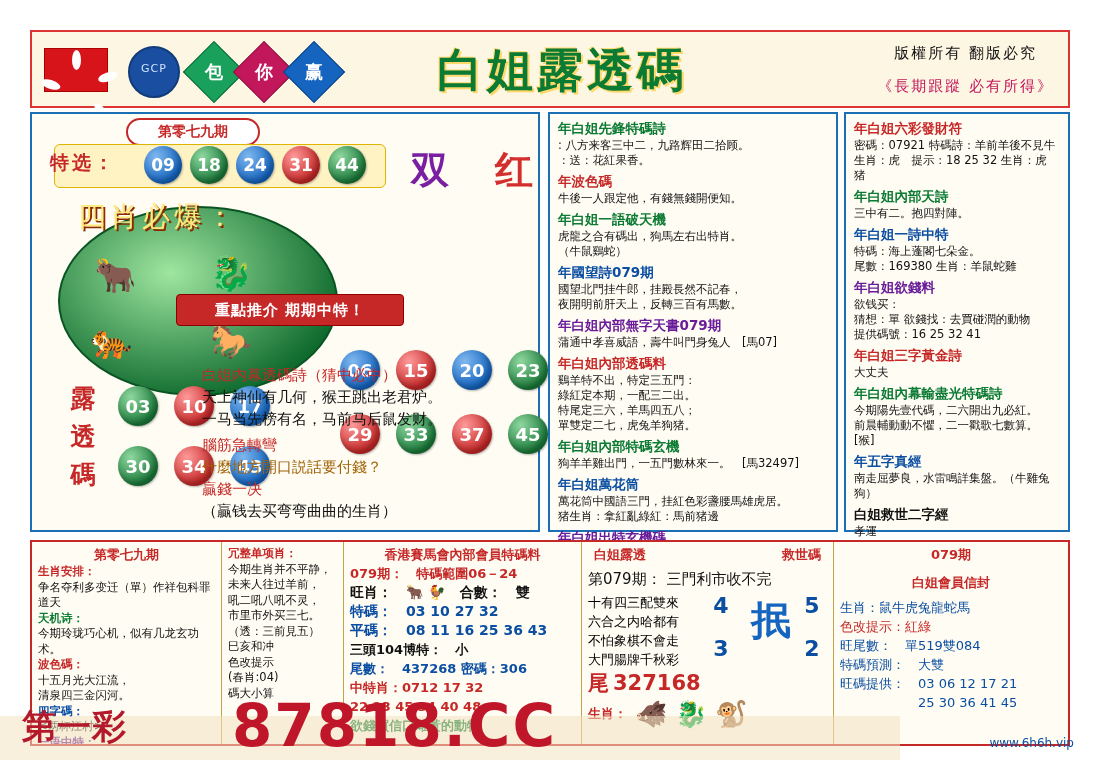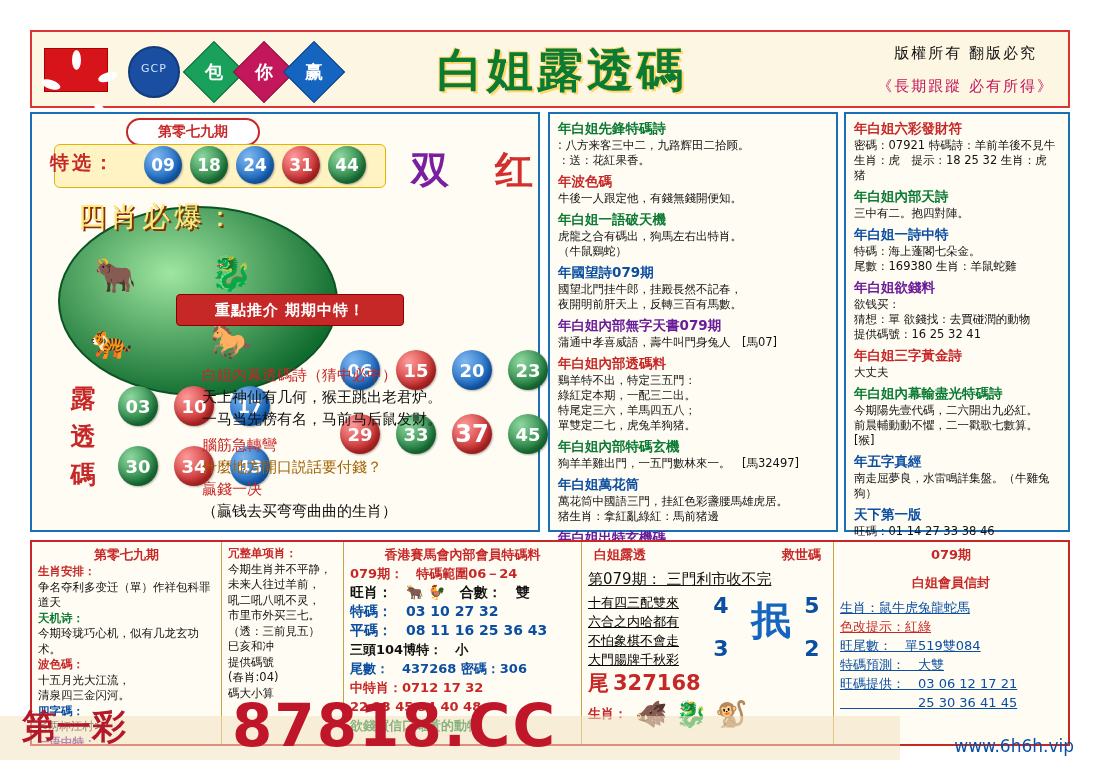--- a/index.html
+++ b/index.html
@@ -58,28 +58,28 @@
   .bottom{position:absolute;left:30px;top:540px;width:1040px;height:206px;border:2px solid #c62828;background:#fffdf3;box-sizing:border-box;display:flex;}
   .bcol{border-right:1px solid #c8a24a;padding:4px 6px;box-sizing:border-box;overflow:hidden;}
   .bcol:last-child{border-right:none;}
   .bc1{width:190px;}
   .bc2{width:122px;}
   .bc3{width:238px;}
   .bc4{width:252px;}
   .bc5{width:234px;}
   .bt{font-size:13px;font-weight:bold;text-align:center;}
   .bl{font-size:11.5px;line-height:15.5px;}
-  .bl2{font-size:13px;line-height:19px;text-decoration:underline;}
+  .bl2{font-size:13px;line-height:19px;}
   .big-red{font-size:21px;color:#c62828;font-weight:bold;}
   .num-col{display:flex;gap:14px;font-size:22px;font-weight:bold;color:#0b4ea2;}
   .di{font-size:40px;color:#1565c0;font-weight:bold;}
   .wm-left{position:absolute;left:22px;top:704px;font-size:34px;font-weight:bold;color:#b3182b;letter-spacing:1px;}
   .wm-center{position:absolute;left:232px;top:692px;font-size:58px;font-weight:bold;color:#c0162a;letter-spacing:2px;}
   .wm-bar{position:absolute;left:0;top:716px;width:900px;height:44px;background:#f3e2bf;opacity:.55;}
-  .site{position:absolute;right:26px;top:736px;font-size:17px;color:#0b4ea2;}
+  .site{position:absolute;right:26px;top:736px;font-size:12px;color:#0b4ea2;}
 </style>
 </head>
 <body>
 
 <div class="page">
 
   <div class="header">
     <div class="hk-flag">
       <div class="petal" style="transform:rotate(0deg) translate(-4px,-20px)"></div>
       <div class="petal" style="transform:rotate(72deg) translate(-4px,-20px)"></div>
@@ -130,21 +130,21 @@
 
     <div class="ball b-blue" style="left:308px;top:236px;width:40px;height:40px;font-size:18px">06</div>
     <div class="ball b-red" style="left:364px;top:236px;width:40px;height:40px;font-size:18px">15</div>
     <div class="ball b-blue" style="left:420px;top:236px;width:40px;height:40px;font-size:18px">20</div>
     <div class="ball b-green" style="left:476px;top:236px;width:40px;height:40px;font-size:18px">23</div>
 
     <div class="recommend" style="left:144px;top:180px;">重點推介 期期中特！</div>
 
     <div class="ball b-red" style="left:308px;top:300px;width:40px;height:40px;font-size:18px">29</div>
     <div class="ball b-green" style="left:364px;top:300px;width:40px;height:40px;font-size:18px">33</div>
-    <div class="ball b-red" style="left:420px;top:300px;width:40px;height:40px;font-size:24px">37</div>
+    <div class="ball b-red" style="left:420px;top:300px;width:40px;height:40px;font-size:18px">37</div>
     <div class="ball b-green" style="left:476px;top:300px;width:40px;height:40px;font-size:18px">45</div>
 
     <div class="lutouma" style="top:266px">露透碼</div>
 
     <div class="ball b-green" style="left:86px;top:272px;width:40px;height:40px;font-size:18px">03</div>
     <div class="ball b-red" style="left:142px;top:272px;width:40px;height:40px;font-size:18px">10</div>
     <div class="ball b-blue" style="left:198px;top:272px;width:40px;height:40px;font-size:18px">17</div>
     <div class="ball b-green" style="left:86px;top:332px;width:40px;height:40px;font-size:18px">30</div>
     <div class="ball b-red" style="left:142px;top:332px;width:40px;height:40px;font-size:18px">34</div>
     <div class="ball b-blue" style="left:198px;top:332px;width:40px;height:40px;font-size:18px">43</div>
@@ -232,20 +232,24 @@
         <div class="l c-blue">大丈夫</div>
       </div>
       <div class="art">
         <div class="h c-green">年白姐內幕輸盡光特碼詩</div>
         <div class="l c-black">今期陽先壹代碼，二六開出九必紅。</div>
         <div class="l c-black">前晨輔動動不懼，二一戳歌七數算。　[猴]</div>
       </div>
       <div class="art">
         <div class="h c-blue">年五字真經</div>
         <div class="l c-black">南走屈夢良，水雷鳴詳集盤。（牛雞兔狗）</div>
+      </div>
+      <div class="art">
+        <div class="h c-black">白姐救世二字經</div>
+        <div class="l c-black">孝運</div>
       </div>
       <div class="art">
         <div class="h c-blue">天下第一版</div>
         <div class="l c-black">旺碼：01 14 27 33 38 46</div>
         <div class="l c-black">尾數：04</div>
         <div class="l c-black">單雙：單 生肖：兔　波色：綠</div>
         <div class="l c-black">蟲生肖：蠟蛙婆音酒蕾連</div>
       </div>
     </div>
 
@@ -267,21 +271,21 @@
     </div>
     <div class="bcol bc2">
       <div class="bl c-red" style="font-weight:bold">冗整单项肖：</div>
       <div id="bc2body">
           <div class="bl c-black">今期生肖并不平静，</div>
           <div class="bl c-black">未来人往过羊前，</div>
           <div class="bl c-black">吼二吼八吼不灵，</div>
           <div class="bl c-black">市里市外买三七。</div>
           <div class="bl c-black">（透：三前見五）</div>
           <div class="bl c-black">巳亥和冲</div>
-          <div class="bl c-black">提供碼號</div>
+          <div class="bl c-black">色改提示</div>
           <div class="bl c-black">(春肖:04)</div>
           <div class="bl c-black">碼大小算</div>
         </div>
     </div>
     <div class="bcol bc3">
       <div class="bt c-red">香港賽馬會內部會員特碼料</div>
       <div id="bc3body">
           <div class="bl c-red" style="font-size: 13px; line-height: 19px; font-weight: bold;">079期：　特碼範圍06－24</div>
           <div class="bl c-black" style="font-size: 14px; line-height: 19px; font-weight: bold;">旺肖：　🐂 🐓　合數：　雙</div>
           <div class="bl c-blue" style="font-size: 14px; line-height: 19px; font-weight: bold;">特碼：　03 10 27 32</div>

